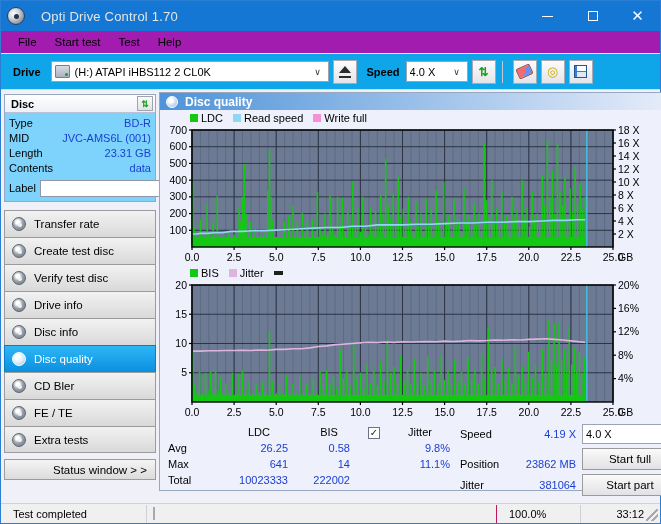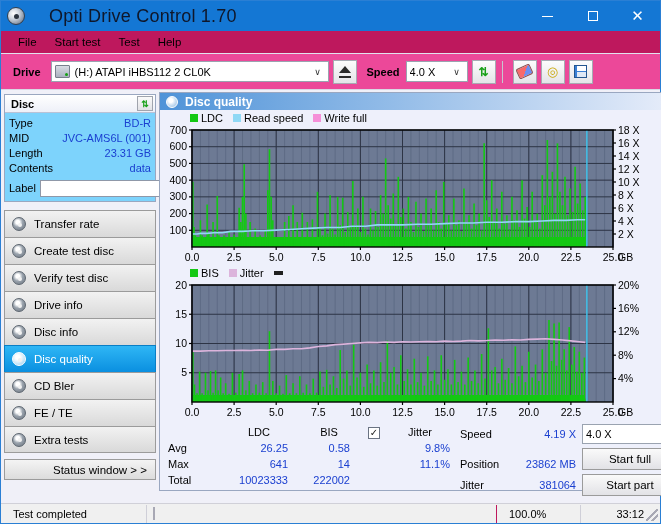--- a/index.html
+++ b/index.html
@@ -25,41 +25,41 @@
   .app-icon {
     width:18px; height:18px; border-radius:50%;
     background:radial-gradient(circle at 35% 35%, #ffffff 0%, #cfd6e0 35%, #8d98a8 70%, #4a5260 100%);
     border:1px solid #33404f; position:relative; flex:0 0 auto;
   }
   .app-icon:after {
     content:""; position:absolute; left:6px; top:6px; width:5px; height:5px;
     border-radius:50%; background:#2b3440;
   }
   .title-text {
-    color:#0f172a; font-size:18px; margin-left:24px; letter-spacing:0.2px;
+    color:#e5e5e5; font-size:13px; margin-left:16px; letter-spacing:0.2px;
   }
   .win-btns { margin-left:auto; display:flex; height:30px; }
   .win-btn {
     width:45px; height:30px; display:flex; align-items:center; justify-content:center;
     color:#fff; font-size:13px;
   }
   .win-btn.close-btn { font-size:15px; }
   .glyph-min { display:block; width:11px; height:1px; background:#fff; }
   .glyph-max { display:block; width:10px; height:10px; border:1px solid #fff; }
 
   
   .menubar {
-    height:23px; background:#be185d; display:flex; align-items:center;
+    height:23px; background:#a21caf; display:flex; align-items:center;
     padding-left:8px; border-bottom:1px solid #e2e2ee;
   }
   .menu-item { padding:2px 9px; font-size:11.5px; color:#000; }
 
   
   .drivebar {
-    height:36px; background:#ec4899; display:flex; align-items:center;
+    height:36px; background:#0ea5e9; display:flex; align-items:center;
     padding:0 6px; border-bottom:1px solid #d8d8e4;
   }
   .lbl-bold { font-weight:bold; font-size:11px; color:#000; }
   .drive-label { margin:0 10px 0 6px; }
   .combo {
     height:21px; background:#fff; border:1px solid #9aa3b0;
     display:flex; align-items:center; padding:0 2px 0 3px;
     font-size:11px; color:#000;
   }
   .combo .cval { flex:1; white-space:nowrap; overflow:hidden; }

